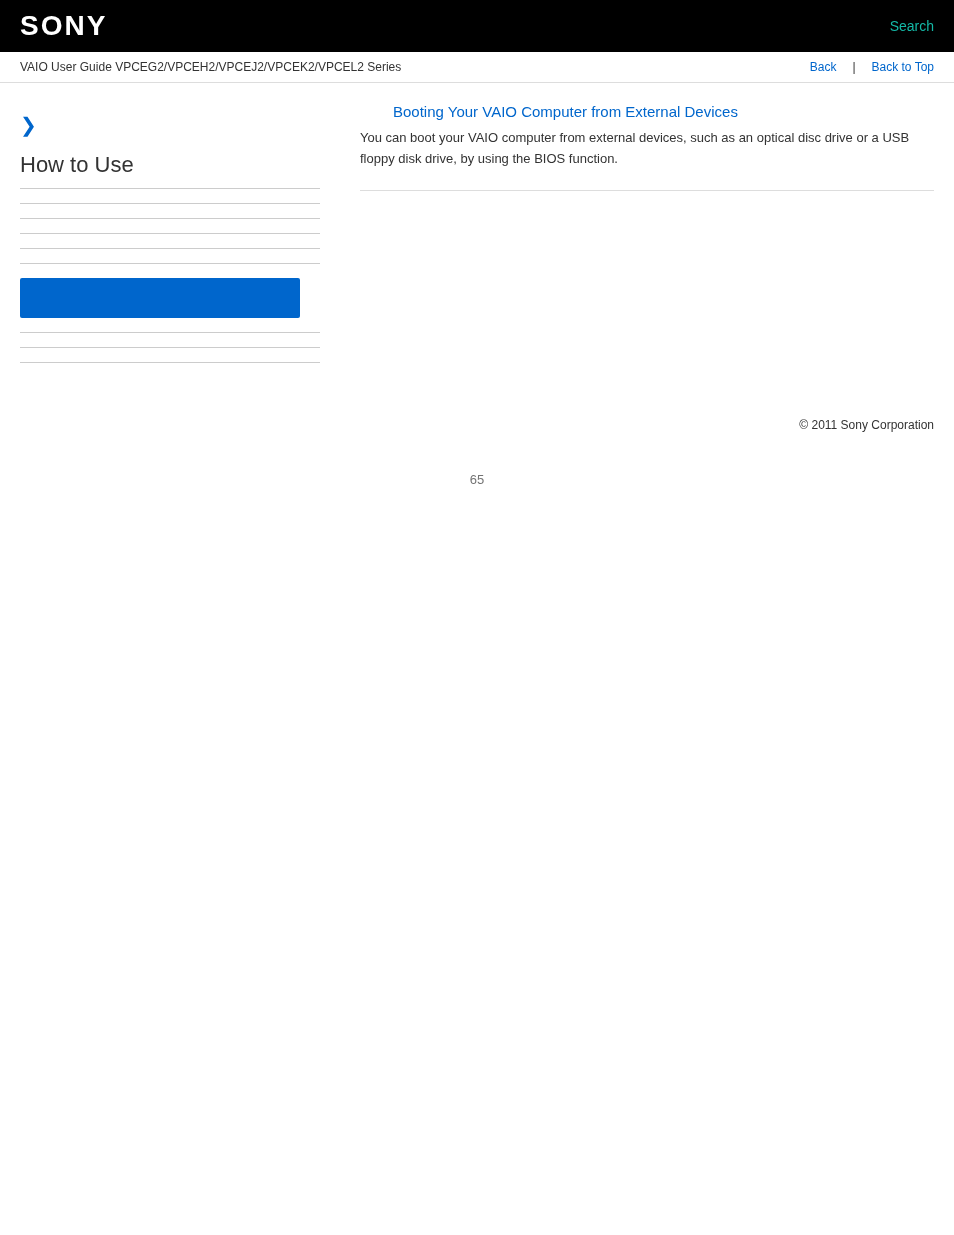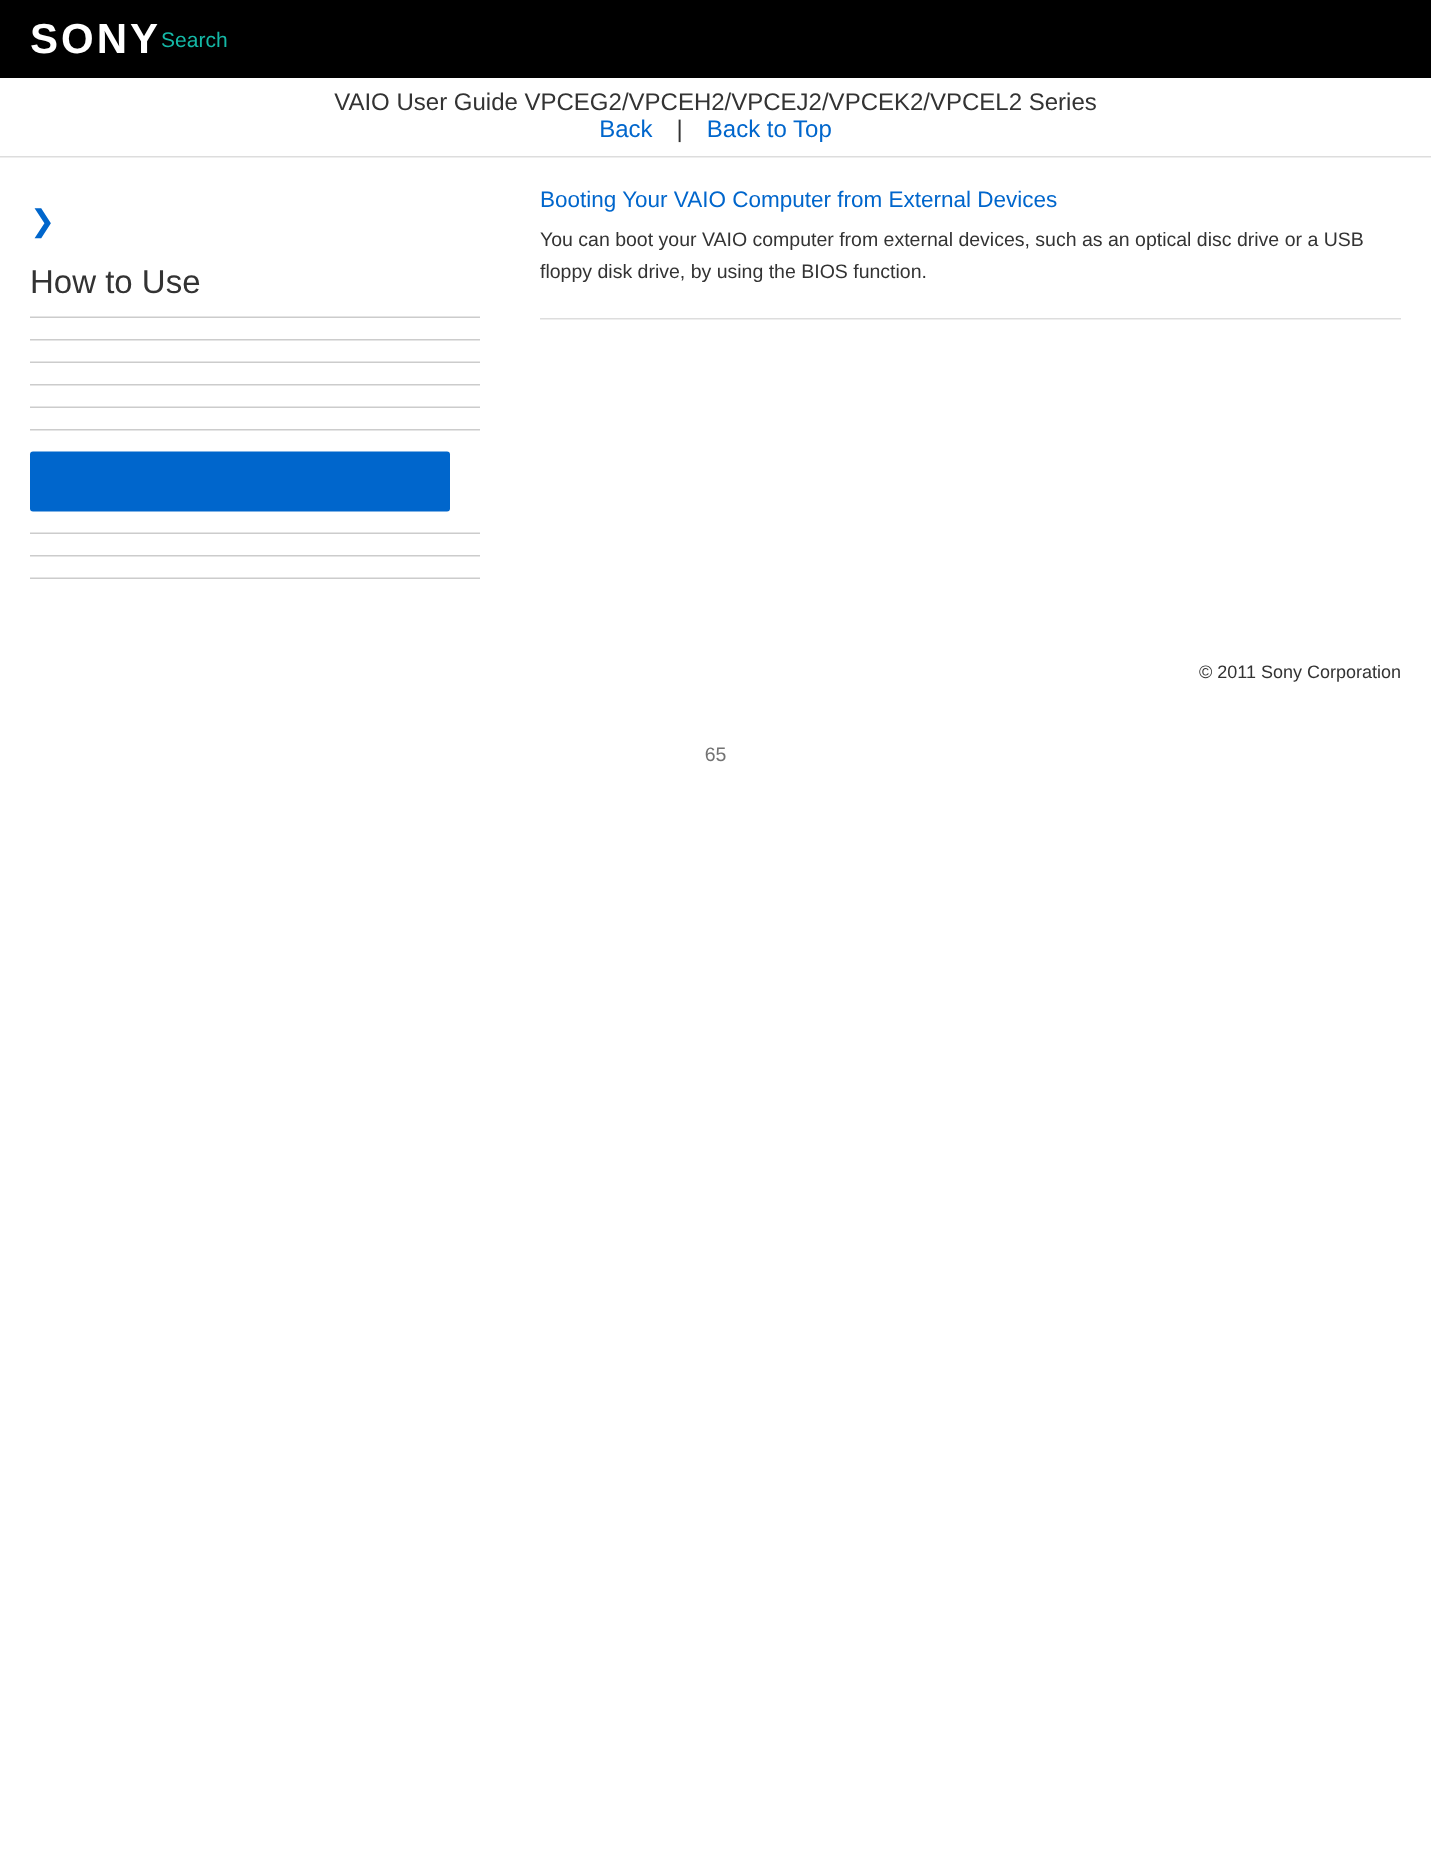--- a/index.html
+++ b/index.html
@@ -11,20 +11,21 @@
       width: 954px;
       min-height: 1235px;
     }
 
     
     .header {
       background: #000;
       height: 52px;
       display: flex;
       align-items: center;
+      justify-content: space-between;
       padding: 0 20px;
     }
     .sony-logo {
       color: #fff;
       font-size: 28px;
       font-weight: bold;
       letter-spacing: 2px;
       font-family: 'Arial Black', Arial, sans-serif;
     }
     .search-btn {
@@ -35,23 +36,22 @@
       cursor: pointer;
     }
 
     
     .breadcrumb-bar {
       border-bottom: 1px solid #ddd;
       padding: 8px 20px;
       display: flex;
       justify-content: space-between;
       align-items: center;
-      font-size: 16px;
-      color: #333;
-      flex-direction: column;
+      font-size: 12px;
+      color: #333;
     }
     .breadcrumb-bar a {
       color: #0066cc;
       text-decoration: none;
     }
     .nav-links {
       display: flex;
       gap: 16px;
     }
     .nav-sep {
@@ -112,20 +112,21 @@
       margin-bottom: 30px;
       padding-bottom: 20px;
       border-bottom: 1px solid #ddd;
     }
     .content-title {
       font-size: 15px;
       color: #0066cc;
       text-decoration: none;
       display: block;
       margin-bottom: 8px;
+      margin-left: 33px;
     }
     .content-desc {
       font-size: 13px;
       color: #333;
       line-height: 1.6;
     }
     .content-links-section {
       margin-bottom: 20px;
       padding-bottom: 20px;
       border-bottom: 1px solid #ddd;

